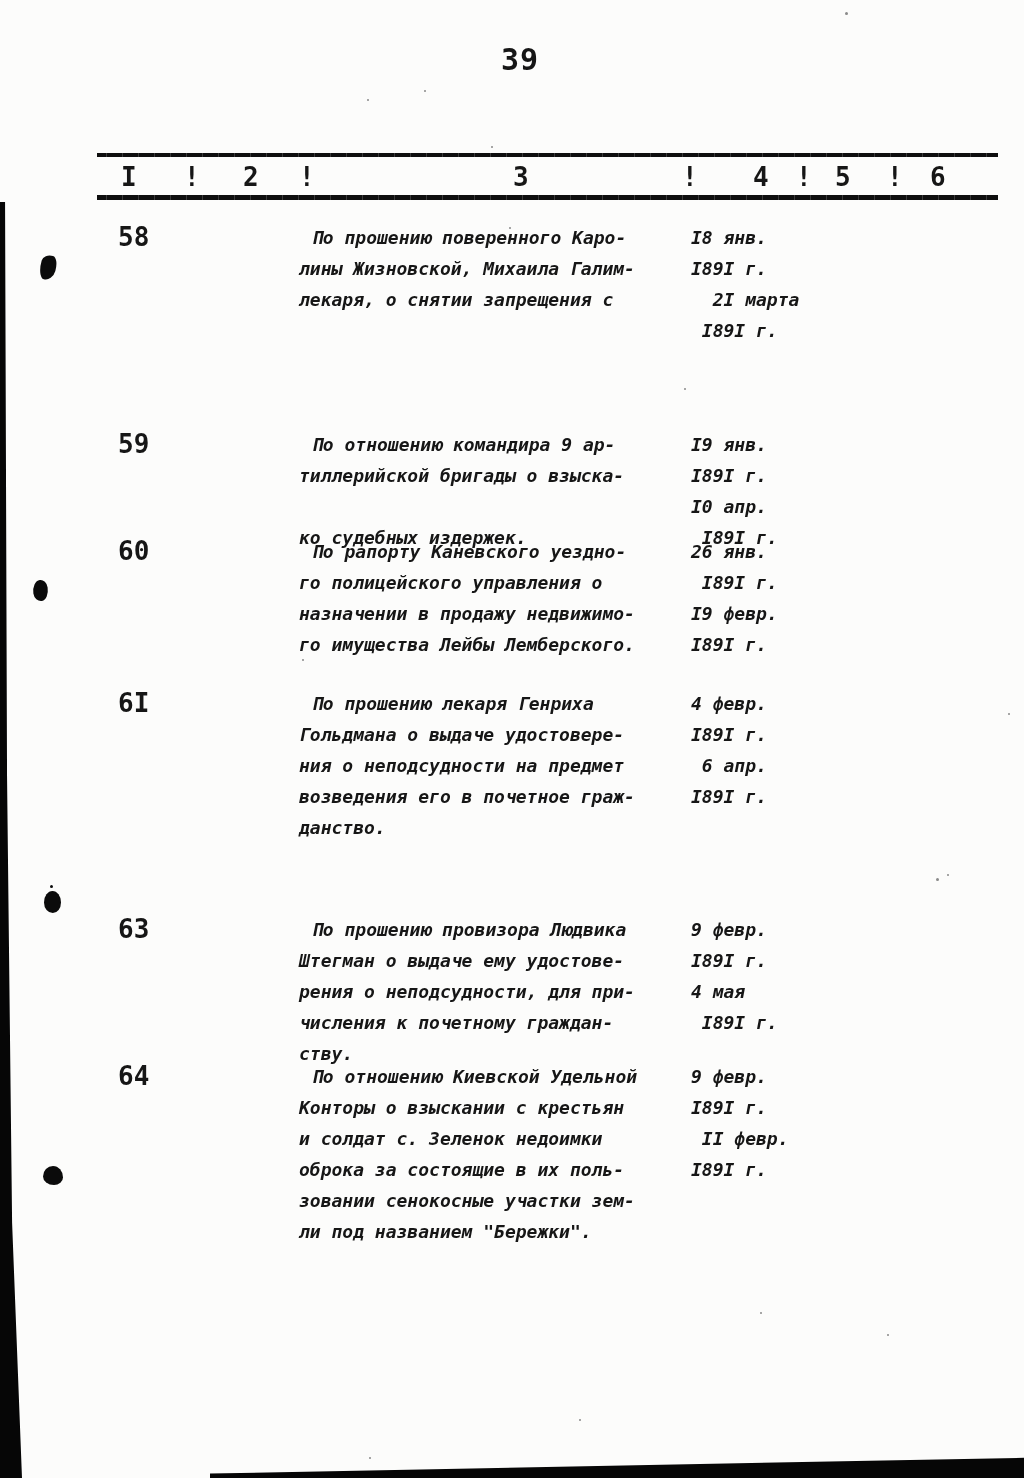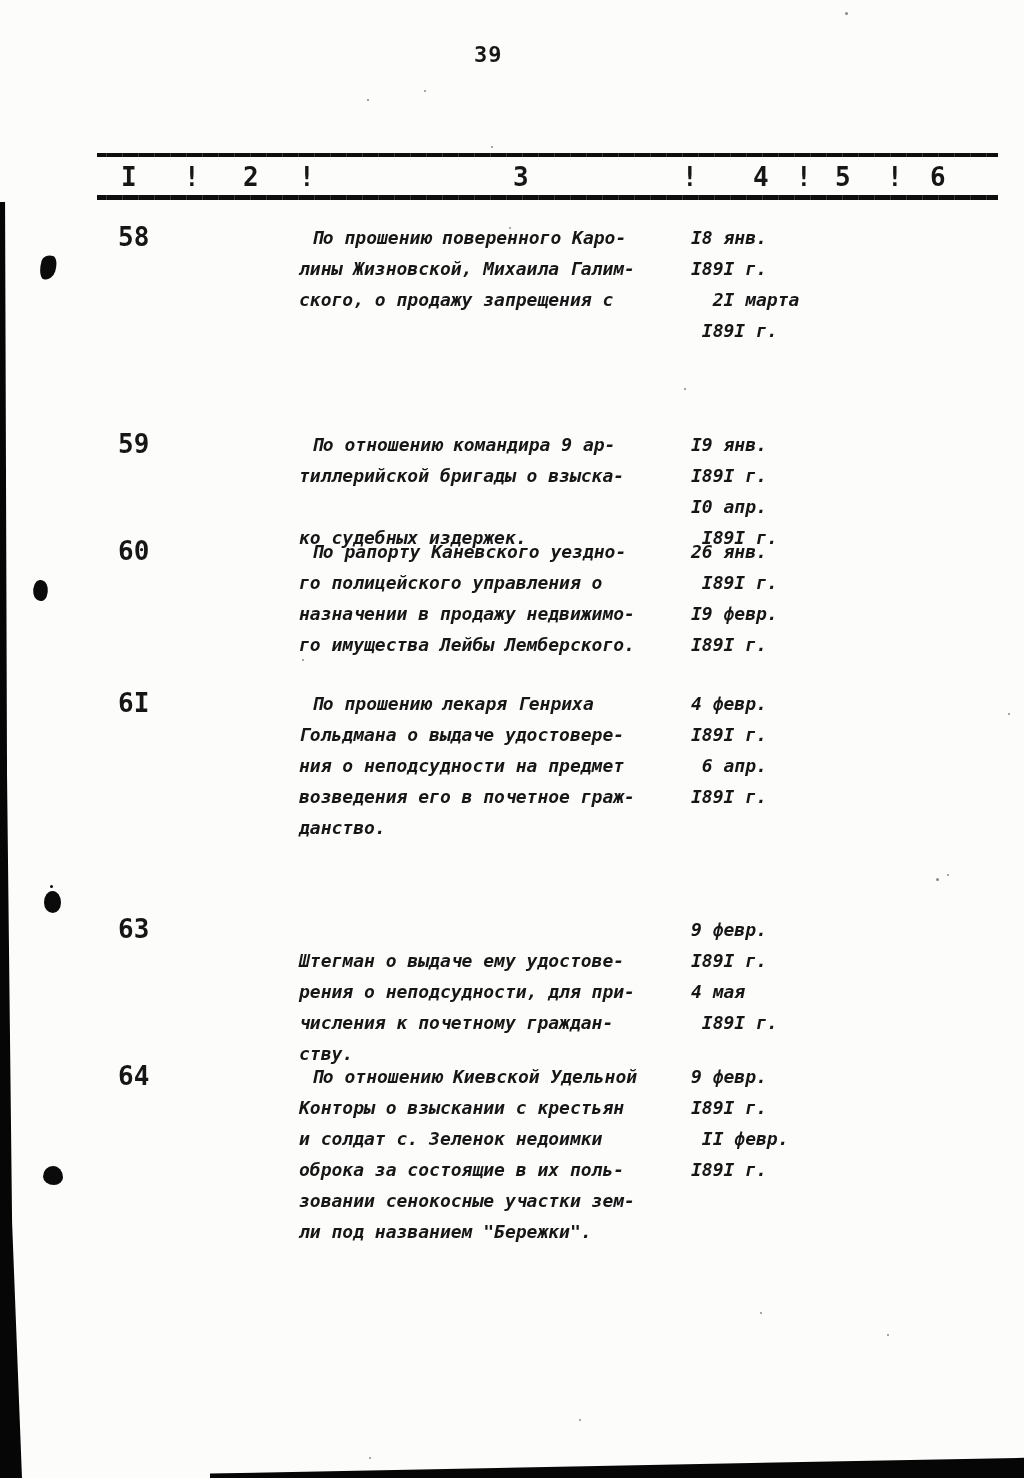--- a/index.html
+++ b/index.html
@@ -8,22 +8,22 @@
     width:1024px; height:1478px;
     background:#fcfcfb;
     overflow:hidden;
     font-family:"DejaVu Sans Mono","Liberation Mono",monospace;
     color:#161616;
     font-weight:bold;
   }
 
   
   .page-number {
-    position:absolute; left:474px; top:42px;
-    font-size:22px; letter-spacing:1px;
+    position:absolute; left:501px; top:42px;
+    font-size:30px; letter-spacing:1px;
   }
 
   
   .header-rule {
     position:absolute; left:97px; width:901px;
     background-color:#141414;
     background-image:repeating-linear-gradient(90deg,#0e0e0e 0 9px,#3a3a3a 9px 10px,#0e0e0e 10px 16px);
   }
   .rule-top { top:153px; height:4px; }
   .rule-bottom { top:195px; height:5px; }
@@ -94,21 +94,21 @@
       <span class="header-cell" style="left: 930px;">6</span>
     </div>
   <div class="header-rule rule-bottom"></div>
 
   <div id="entries">
       <div class="entry" style="top: 222px;">
         <span class="entry-number">58</span>
         <div class="entry-lines">
           <div class="line first"><span class="text">По прошению поверенного Каро-</span><span class="date">I8 янв.</span></div>
           <div class="line"><span class="text">лины Жизновской, Михаила Галим-</span><span class="date">I89I г.</span></div>
-          <div class="line"><span class="text">ского, о продажу запрещения с</span><span class="date">  2I марта</span></div>
+          <div class="line"><span class="text">лекаря, о снятии запрещения с</span><span class="date">  2I марта</span></div>
           <div class="line"><span class="date"> I89I г.</span></div>
         </div>
       </div>
       <div class="entry" style="top: 383px; margin-top: 46px;">
         <span class="entry-number">59</span>
         <div class="entry-lines">
           <div class="line first"><span class="text">По отношению командира 9 ар-</span><span class="date">I9 янв.</span></div>
           <div class="line"><span class="text">тиллерийской бригады о взыска-</span><span class="date">I89I г.</span></div>
           <div class="line"><span class="date">I0 апр.</span></div>
           <div class="line"><span class="text">ко судебных издержек.</span><span class="date"> I89I г.</span></div>
@@ -129,21 +129,21 @@
           <div class="line first"><span class="text">По прошению лекаря Генриха</span><span class="date">4 февр.</span></div>
           <div class="line"><span class="text">Гольдмана о выдаче удостовере-</span><span class="date">I89I г.</span></div>
           <div class="line"><span class="text">ния о неподсудности на предмет</span><span class="date"> 6 апр.</span></div>
           <div class="line"><span class="text">возведения его в почетное граж-</span><span class="date">I89I г.</span></div>
           <div class="line"><span class="text">данство.</span></div>
         </div>
       </div>
       <div class="entry" style="top: 875px; margin-top: 39px;">
         <span class="entry-number">63</span>
         <div class="entry-lines">
-          <div class="line first"><span class="date">9 февр.</span></div>
+          <div class="line first"><span class="text">По прошению провизора Людвика</span><span class="date">9 февр.</span></div>
           <div class="line"><span class="text">Штегман о выдаче ему удостове-</span><span class="date">I89I г.</span></div>
           <div class="line"><span class="text">рения о неподсудности, для при-</span><span class="date">4 мая</span></div>
           <div class="line"><span class="text">числения к почетному граждан-</span><span class="date"> I89I г.</span></div>
           <div class="line"><span class="text">ству.</span></div>
         </div>
       </div>
       <div class="entry" style="top: 1061px;">
         <span class="entry-number">64</span>
         <div class="entry-lines">
           <div class="line first"><span class="text">По отношению Киевской Удельной</span><span class="date">9 февр.</span></div>

